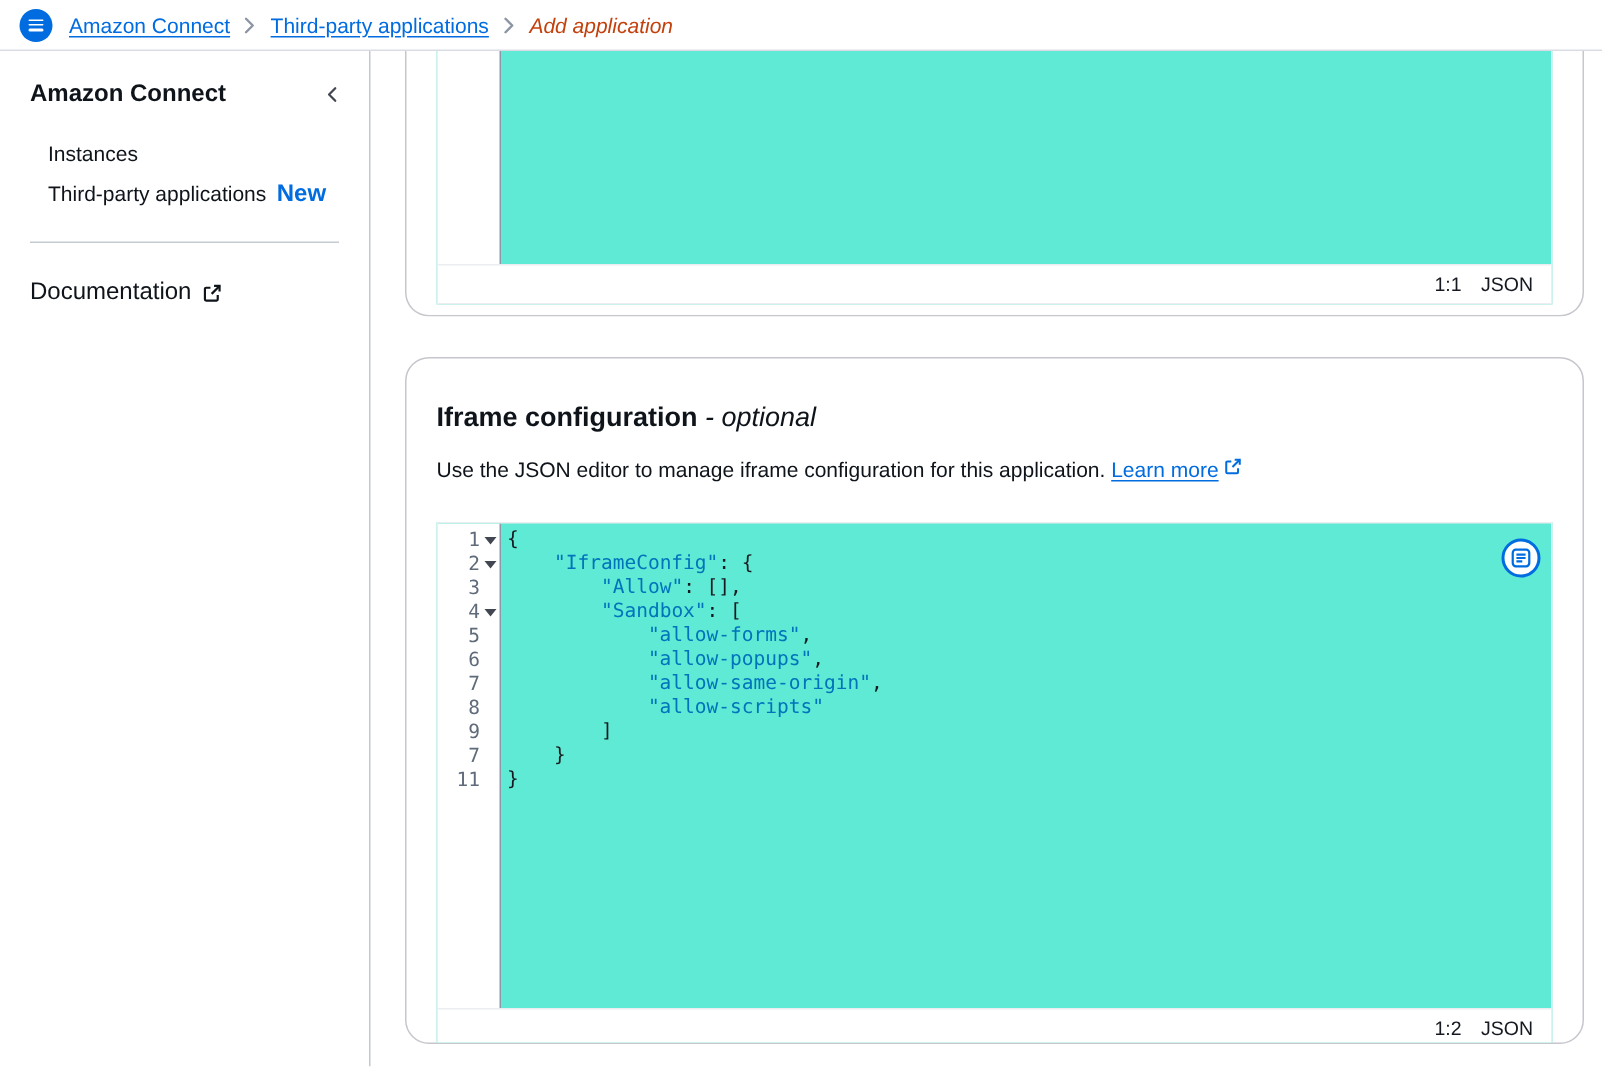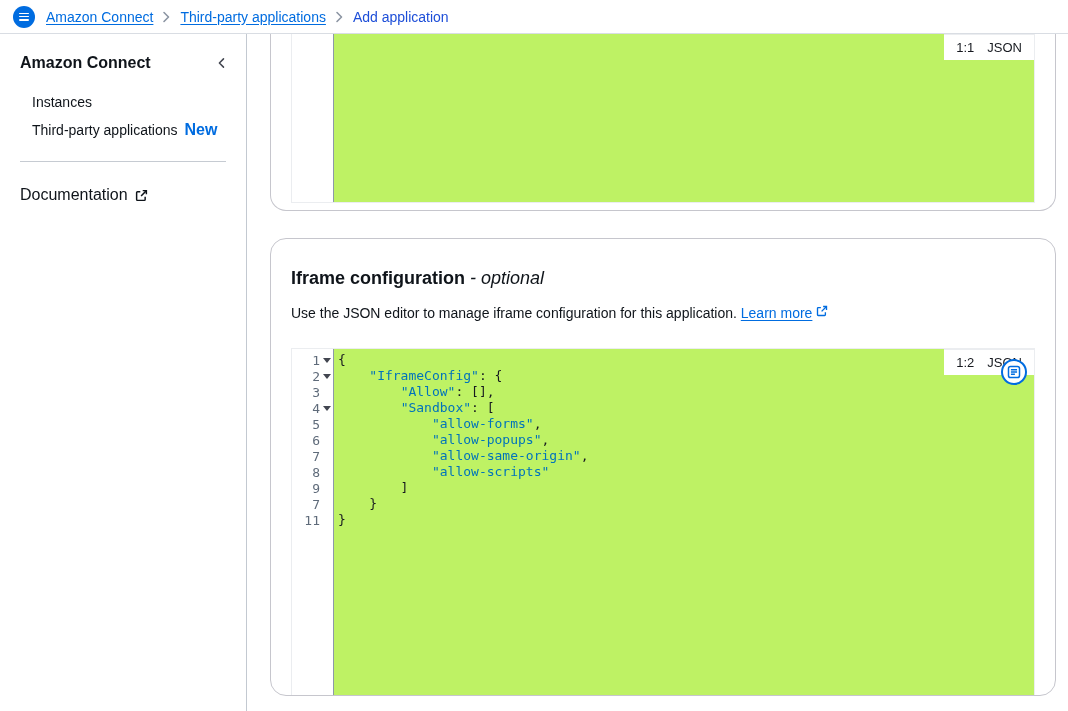--- a/index.html
+++ b/index.html
@@ -16,21 +16,21 @@
     padding:0 16px 0 13px; gap:11px; background:#fff;
   }
   .menu-btn {
     width:22px; height:22px; border-radius:50%; background:var(--accent); border:none;
     display:flex; align-items:center; justify-content:center; cursor:pointer; padding:0; flex:0 0 auto;
   }
   .burger { width:10px; height:8px; display:flex; flex-direction:column; justify-content:space-between; }
   .burger i { display:block; height:1.6px; background:#fff; border-radius:1px; }
   .breadcrumbs { display:flex; align-items:center; gap:8px; font-size:14px; }
   .bc-link { color:var(--accent); text-decoration:underline; text-underline-offset:2px; }
-  .bc-current { color:#1d4ed8; }
+  .bc-current { color:#c2410c;font-style:italic; }
   .bc-sep { display:flex; align-items:center; margin:0 1px; }
 
   
   .layout { display:flex; height:677px; }
   .sidebar {
     width:247px; flex:0 0 247px; border-right:1px solid #c3c9d1; padding:20px 16px 0 20px; background:#fff;
   }
   .side-header { display:flex; justify-content:space-between; align-items:center; margin-bottom:22px; }
   .side-title { font-size:16px; font-weight:700; margin:0; color:#0f141a; }
   .collapse-btn { background:none; border:none; padding:2px; cursor:pointer; display:flex; align-items:center; }
@@ -48,21 +48,21 @@
     border-top:none; border-top-left-radius:0; border-top-right-radius:0;
     height:177px; margin-bottom:27px; padding:0 20px 7px; display:flex; flex-direction:column;
   }
   .card-iframe { height:458px; padding:28px 20px 12px; overflow:hidden; }
   .card-title { font-size:18px; line-height:22px; margin:0 0 16px; font-weight:700; }
   .card-title .optional { font-weight:400; font-style:italic; }
   .card-desc { font-size:14px; line-height:17px; margin:0 0 26px; }
   .learn-more { color:var(--accent); text-decoration:underline; text-underline-offset:2px; display:inline-flex; align-items:flex-start; gap:4px; }
 
   
-  .editor { border:1px solid #ebedf0; display:flex; position:relative; background:#bef264; }
+  .editor { border:1px solid #ebedf0; display:flex; flex-direction:column; position:relative; background:#5eead4; }
   .editor-top { border-top:none; flex:1; }
   .editor-main { height:351px; }
   .editor-body { flex:1; display:flex; overflow:hidden; }
   .gutter {
     width:42px; flex:0 0 42px; border-right:1px solid #8d99a8; padding-top:3px; background:#fff;
   }
   .gutter-row {
     height:16px; display:flex; justify-content:flex-end; align-items:center;
     font-family:"DejaVu Sans Mono", monospace; font-size:13px; color:#5f6b7a;
   }

